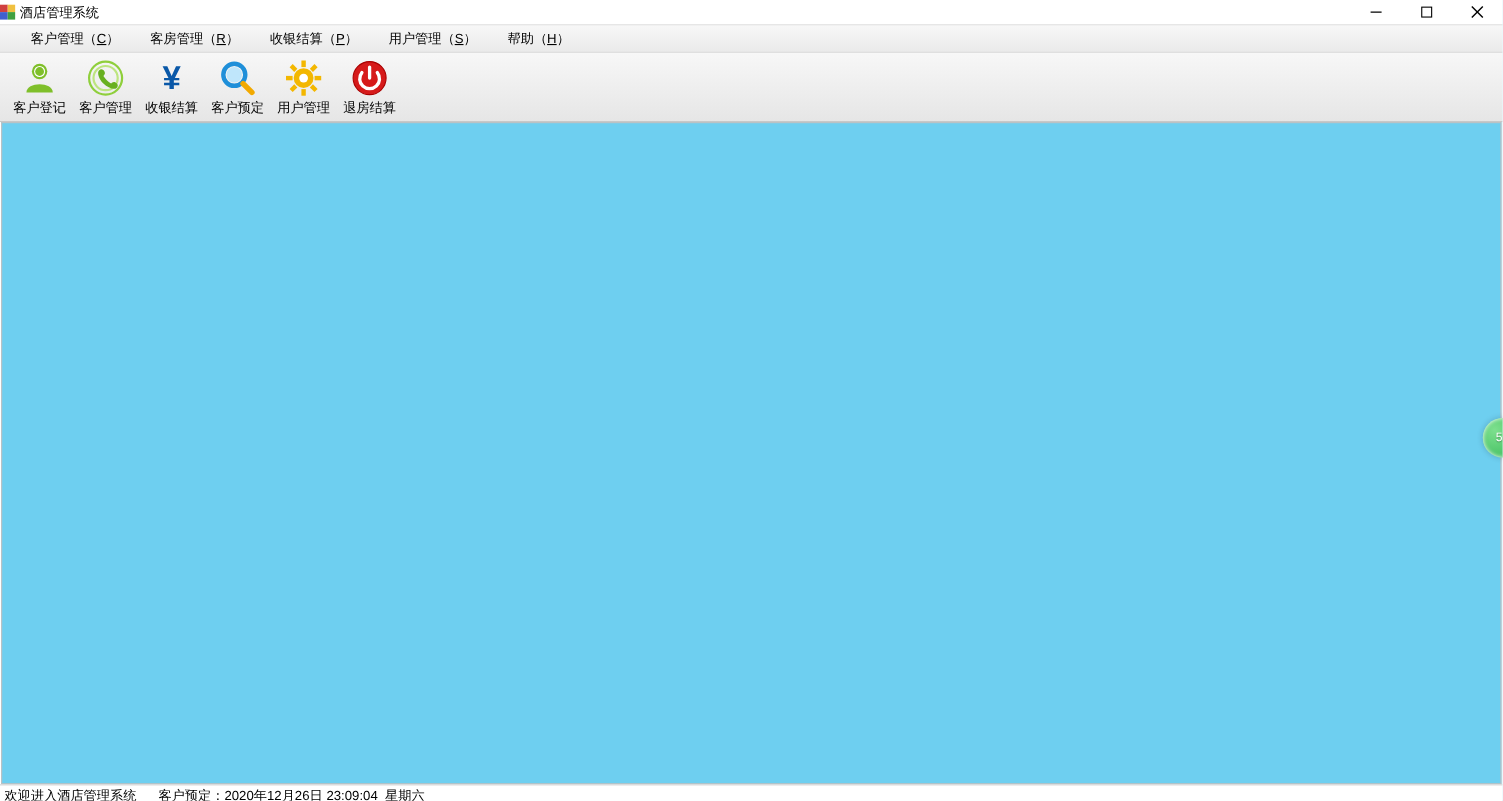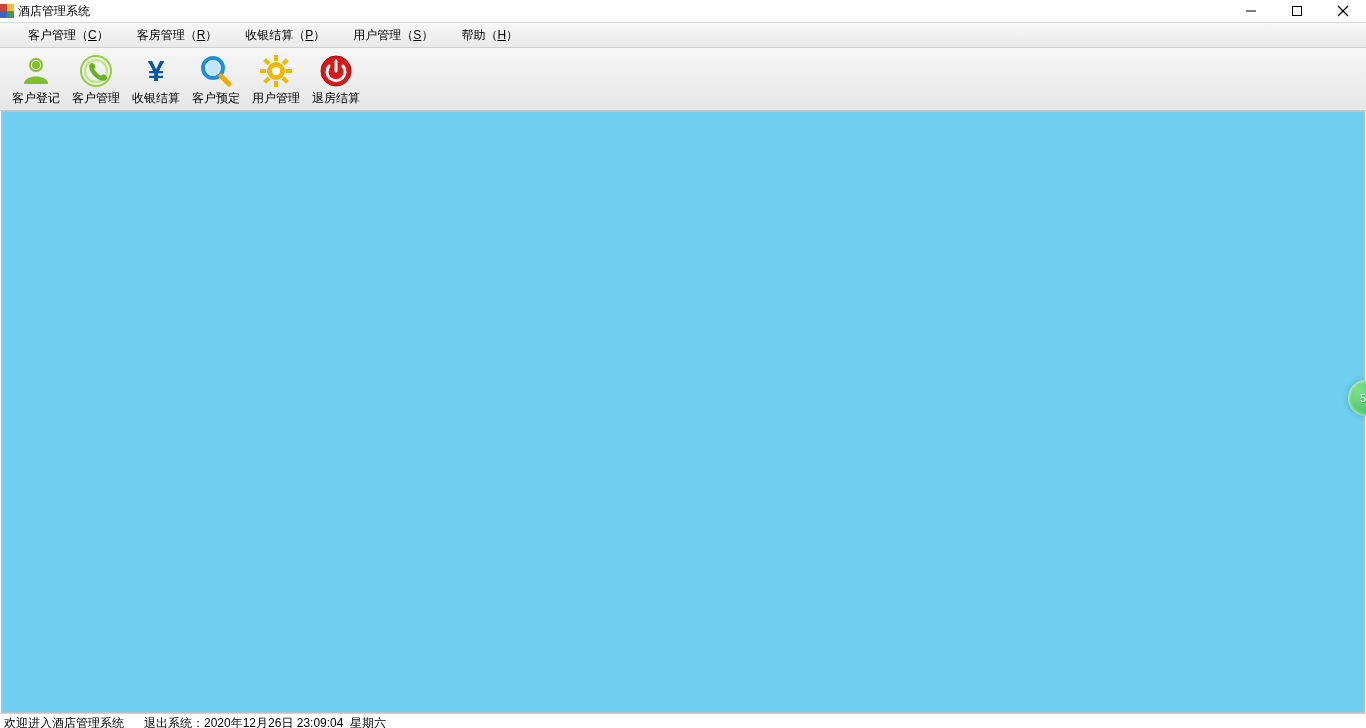--- a/index.html
+++ b/index.html
@@ -252,20 +252,20 @@
     <span class="lbl">退房结算</span>
   </div>
 
 </div>
 
 <div class="workspace"></div>
 
 <div class="statusbar">
   <span>欢迎进入酒店管理系统</span>
   <span>
-    <span>退出系统：</span><span>2020年12月26日 23:09:04</span>
+    <span>客户预定：</span><span>2020年12月26日 23:09:04</span>
     &nbsp;<span>星期六</span>
   </span>
 </div>
 
 <div class="floating-badge">
   <span>52</span>
 </div>
 
 </body></html>

